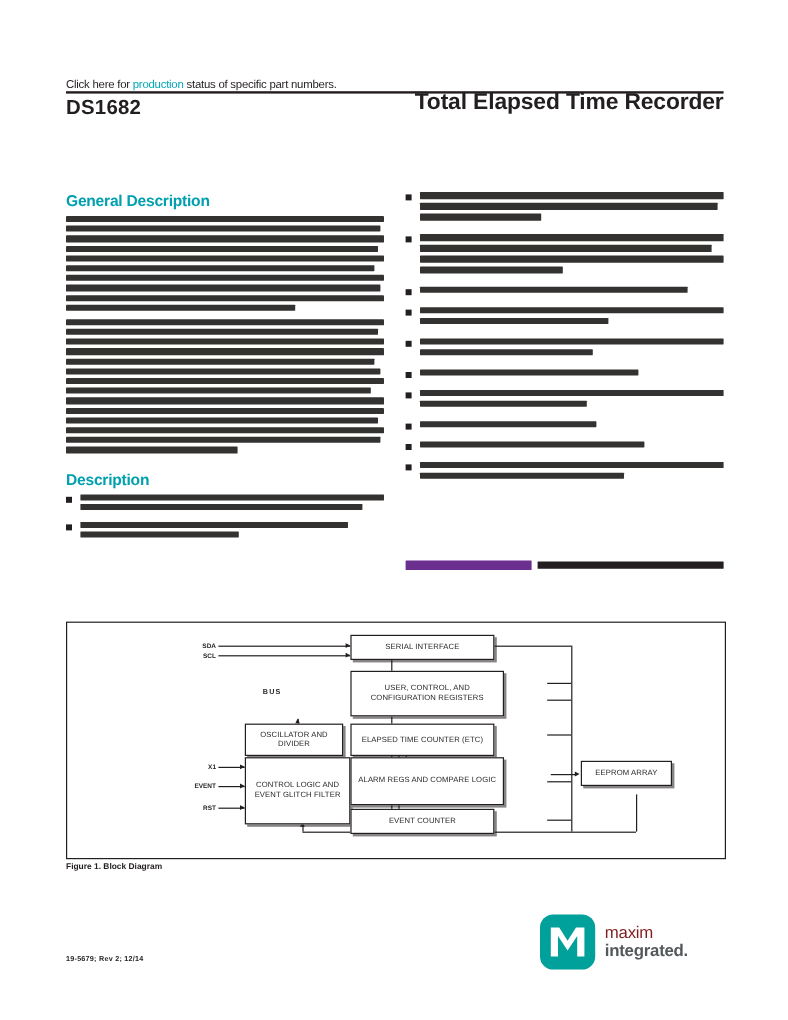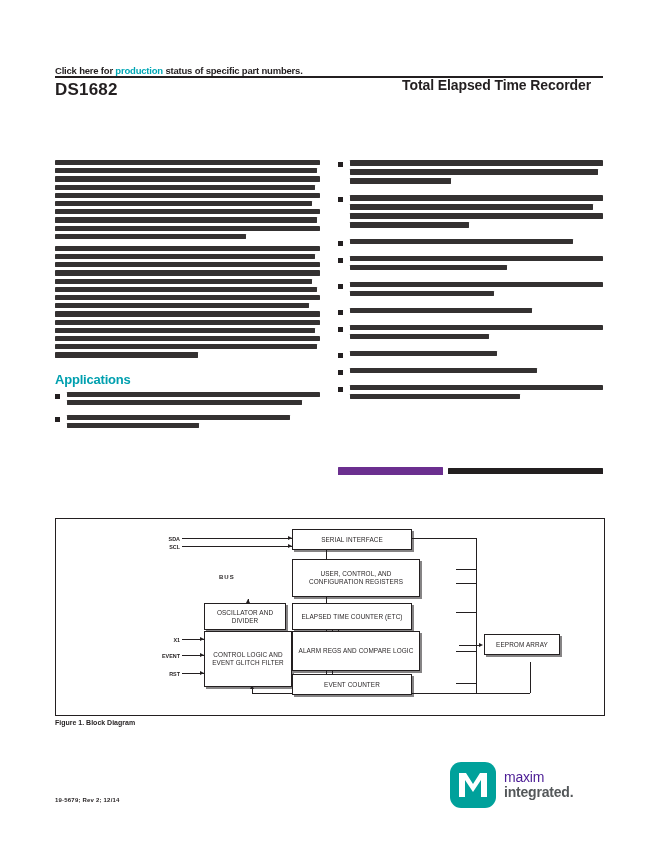--- a/index.html
+++ b/index.html
@@ -6,28 +6,28 @@
   body{
     width:657px;height:850px;background:#ffffff;
     font-family:"Liberation Sans", sans-serif;
     color:#231f20;position:relative;overflow:hidden;
   }
   .page{position:absolute;inset:0;}
 
   
   .hdr{position:absolute;left:55px;top:62px;width:548px;}
   .hdr-top{display:flex;align-items:flex-end;gap:4px;height:14px;}
-  .hdr-brandline{font-size:9.5px;font-weight:bold;letter-spacing:-0.2px;
+  .hdr-brandline{font-size:9.5px;font-weight:normal;letter-spacing:-0.2px;
     color:#231f20;filter:blur(0.55px);}
   .hdr-brandline .teal{color:#00a7b5;}
   .hdr-rule{position:absolute;left:0;top:14px;width:548px;height:1.6px;background:#231f20;}
   .hdr-part{position:absolute;left:0;top:18px;font-size:17px;font-weight:bold;
     letter-spacing:0.2px;filter:blur(0.6px);}
-  .hdr-title{position:absolute;right:12px;top:16px;text-align:left;
-    font-size:14px;font-weight:bold;line-height:15px;letter-spacing:-0.1px;
+  .hdr-title{position:absolute;right:0;top:16px;text-align:left;
+    font-size:19px;font-weight:bold;line-height:15px;letter-spacing:-0.1px;
     filter:blur(0.65px);}
 
   
   .h2{color:#00a0af;font-size:13px;font-weight:bold;letter-spacing:-0.2px;
     filter:blur(0.5px);margin:0 0 5px 0;}
 
   .colL{position:absolute;left:55px;top:160px;width:265px;}
   .colR{position:absolute;left:338px;top:160px;width:265px;}
 
   
@@ -73,21 +73,21 @@
 
   .figcap{position:absolute;left:55px;top:719px;font-size:7px;font-weight:bold;
     filter:blur(0.6px);}
 
   
   .logo{position:absolute;left:450px;top:762px;display:flex;align-items:center;gap:8px;}
   .logo-mark{width:46px;height:46px;border-radius:11px;background:#00a19b;
     position:relative;flex:0 0 46px;}
   .logo-mark svg{position:absolute;left:7px;top:9px;}
   .logo-text{filter:blur(0.5px);}
-  .logo-text .l1{font-size:14px;color:#4c1d95;letter-spacing:-0.2px;line-height:15px;}
+  .logo-text .l1{font-size:14px;color:#7f1d1d;letter-spacing:-0.2px;line-height:15px;}
   .logo-text .l2{font-size:14px;color:#54585a;letter-spacing:-0.2px;line-height:15px;font-weight:bold;}
 
   .docnum{position:absolute;left:55px;top:797px;font-size:6px;font-weight:bold;
     filter:blur(0.6px);letter-spacing:0.2px;}
 </style>
 </head>
 <body>
 
 <div class="page">
 
@@ -96,20 +96,21 @@
       <span class="hdr-brandline"><span>Click here for </span><span class="teal">production</span><span> status of specific part numbers.</span></span>
     </div>
     <div class="hdr-rule"></div>
     <div class="hdr-part">DS1682</div>
     <div class="hdr-title">
       <div>Total Elapsed Time Recorder</div>
     </div>
   </div>
 
   <div class="colL">
+    <div class="h2">General Description</div>
     <div class="para" id="gd-paras">
         <div style="margin-bottom:7px">
           <div class="ln" style="width:100%"></div>
           <div class="ln" style="width:99%"></div>
           <div class="ln" style="width:100%"></div>
           <div class="ln" style="width:98%"></div>
           <div class="ln" style="width:100%"></div>
           <div class="ln" style="width:97%"></div>
           <div class="ln" style="width:100%"></div>
           <div class="ln" style="width:99%"></div>
@@ -127,21 +128,21 @@
           <div class="ln" style="width:96%"></div>
           <div class="ln" style="width:100%"></div>
           <div class="ln" style="width:100%"></div>
           <div class="ln" style="width:98%"></div>
           <div class="ln" style="width:100%"></div>
           <div class="ln" style="width:99%"></div>
           <div class="ln" style="width:54%"></div>
         </div>
       </div>
 
-    <div class="h2" style="margin-top:14px;">Applications</div>
+    <div class="h2" style="margin-top:14px;">Description</div>
     <div class="bullets" id="app-list">
         <div class="appbul">
           <span class="dot"></span>
           <span class="txt">
             <div class="ln" style="width:100%"></div>
             <div class="ln" style="width:93%"></div>
           </span>
         </div>
         <div class="appbul">
           <span class="dot"></span>

